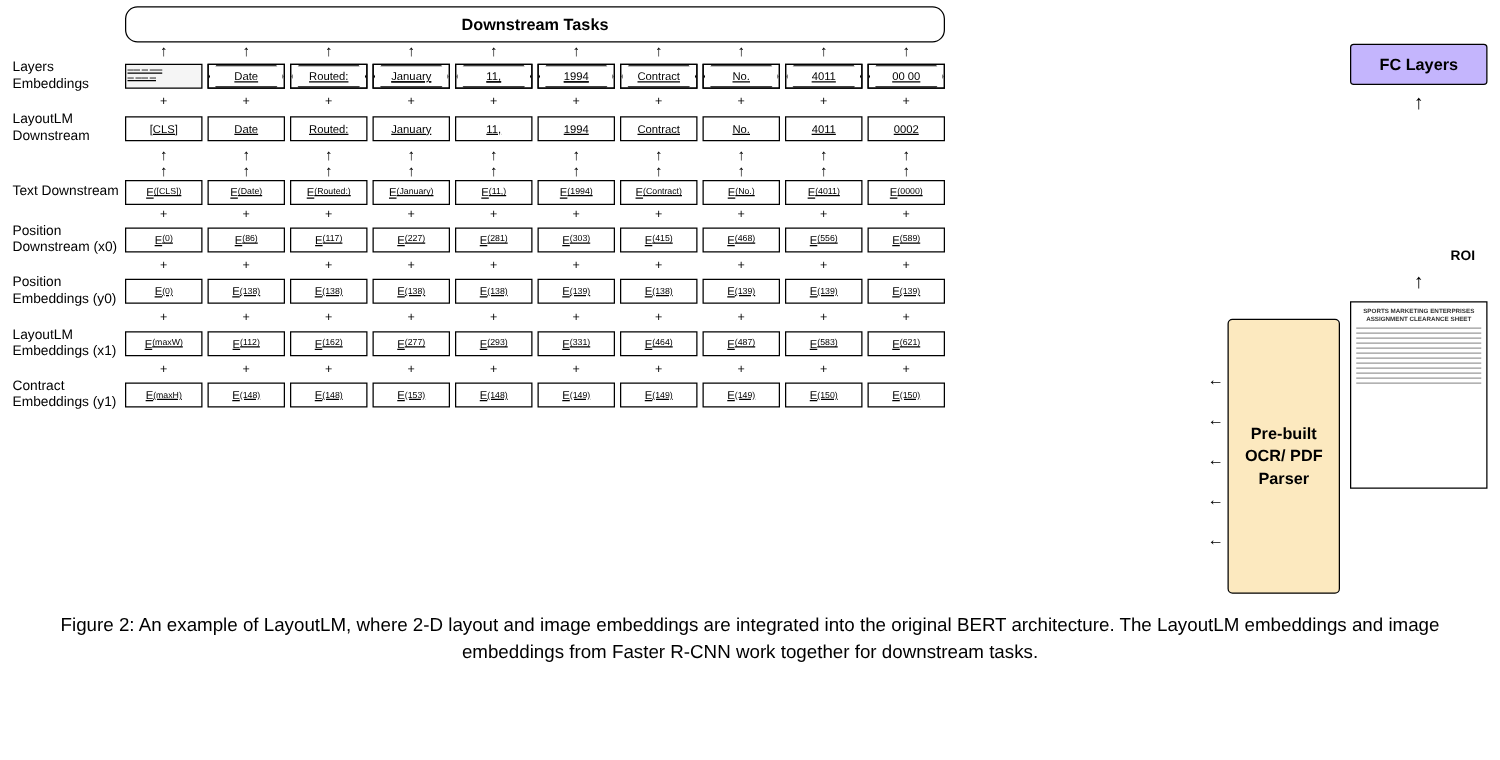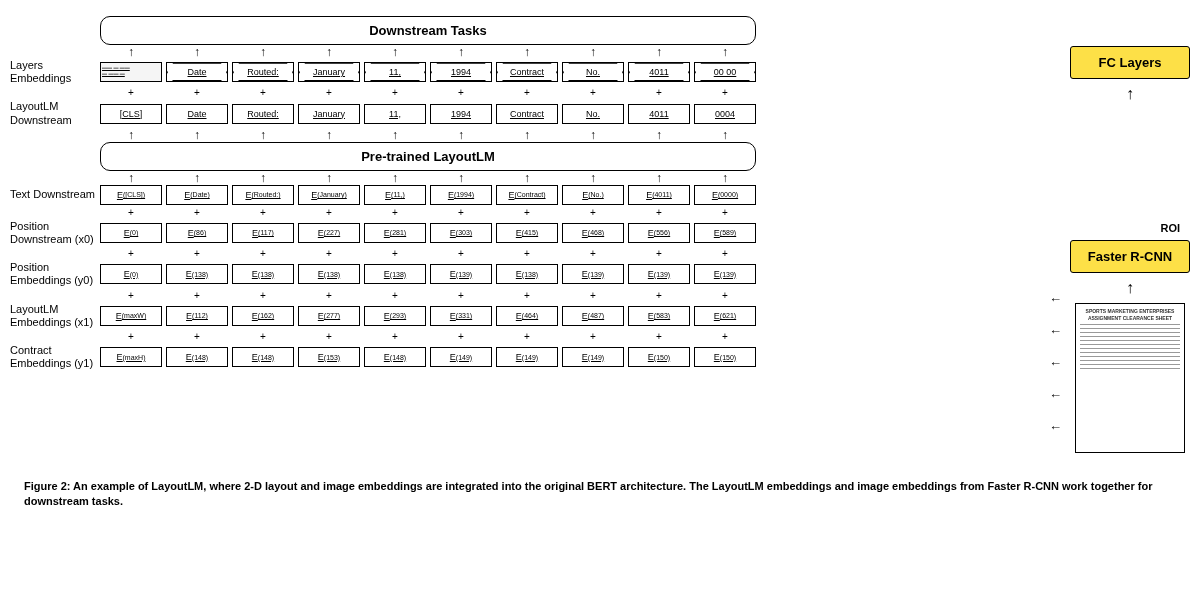--- a/index.html
+++ b/index.html
@@ -1,18 +1,18 @@
 <!DOCTYPE html>
 <html><head>
 <meta charset="utf-8">
 <style>
 * { margin: 0; padding: 0; box-sizing: border-box; }
 body { font-family: Arial, sans-serif; background: #fff; width: 1200px; height: 608px; position: relative; }
 
-.container { display: flex; padding: 16px 10px; gap: 8px; }
+.container { display: flex; padding: 5px 10px; gap: 8px; }
 
 .main-area { flex: 1; }
 
 .row-label {
   font-size: 11px;
   font-weight: 500;
   width: 90px;
   text-align: left;
   line-height: 1.2;
 }
@@ -107,54 +107,55 @@
 }
 
 .side-col {
   display: flex;
   flex-direction: column;
   align-items: center;
   gap: 6px;
 }
 
 .fc-box, .rcnn-box {
-  background: #fde047;
+  background: #c4b5fd;
   border: 1.5px solid #000;
   border-radius: 3px;
   padding: 8px 10px;
   font-weight: bold;
   font-size: 13px;
   text-align: center;
-  width: 120px;
+  width: 110px;
 }
 
 .doc-thumb {
   border: 1.5px solid #000;
   width: 110px;
   height: 150px;
   background: #fff;
   padding: 4px;
   font-size: 4px;
   line-height: 1.3;
   color: #666;
   overflow: hidden;
 }
 
 .doc-thumb .title { text-align: center; font-size: 5px; font-weight: bold; margin-bottom: 3px; color: #333; }
 .doc-thumb .line { border-bottom: 0.5px solid #999; margin: 3px 0; }
 
-.roi-label { font-size: 11px; font-weight: bold; align-self: flex-end; margin-right: 10px; margin-top: 12px; }
+.roi-label { font-size: 11px; font-weight: bold; align-self: flex-end; margin-right: 10px; }
 
 .arrow-up { font-size: 14px; }
 
 .caption {
-  font-weight: bold;
-  font-size: 11px;
+  font-weight: normal;
+  font-size: 15px;
   padding: 10px 24px 0 24px;
   line-height: 1.4;
+  text-align: center;
 }
 
 .underline { text-decoration: underline; }
 
 .img-thumb {
   border: 1px solid #000;
   width: 62px;
   height: 20px;
   background: #f5f5f5;
   font-size: 5px;
@@ -226,38 +227,37 @@
       <div class="token-row">
         <div class="token-box">[CLS]</div>
         <div class="token-box">Date</div>
         <div class="token-box">Routed:</div>
         <div class="token-box">January</div>
         <div class="token-box">11,</div>
         <div class="token-box">1994</div>
         <div class="token-box">Contract</div>
         <div class="token-box">No.</div>
         <div class="token-box">4011</div>
-        <div class="token-box">0004</div>
+        <div class="token-box">0002</div>
       </div>
     </div>
 
     <div class="arrow-row">
       <div class="arrow-cell">↑</div>
         <div class="arrow-cell">↑</div>
         <div class="arrow-cell">↑</div>
         <div class="arrow-cell">↑</div>
         <div class="arrow-cell">↑</div>
         <div class="arrow-cell">↑</div>
         <div class="arrow-cell">↑</div>
         <div class="arrow-cell">↑</div>
         <div class="arrow-cell">↑</div>
         <div class="arrow-cell">↑</div>
     </div>
 
-    <div class="big-box">Pre-trained LayoutLM</div>
 
     <div class="arrow-row">
       <div class="arrow-cell">↑</div>
         <div class="arrow-cell">↑</div>
         <div class="arrow-cell">↑</div>
         <div class="arrow-cell">↑</div>
         <div class="arrow-cell">↑</div>
         <div class="arrow-cell">↑</div>
         <div class="arrow-cell">↑</div>
         <div class="arrow-cell">↑</div>
@@ -396,28 +396,28 @@
   </div>
 
   <div class="hflex" style="margin-top:250px;">
     <div class="ocr-arrows">
       <div class="harrow">←</div>
         <div class="harrow">←</div>
         <div class="harrow">←</div>
         <div class="harrow">←</div>
         <div class="harrow">←</div>
     </div>
+    <div class="side-ocr" style="height:220px;">Pre-built OCR/ PDF Parser</div>
   </div>
 
   <div class="side-col" style="margin-top:30px;">
     <div class="fc-box">FC Layers</div>
     <div class="arrow-up" style="font-size:16px;">↑</div>
     <div style="height:95px;"></div>
     <div class="roi-label">ROI</div>
-    <div class="rcnn-box">Faster R-CNN</div>
     <div class="arrow-up" style="font-size:16px;">↑</div>
     <div class="doc-thumb">
       <div class="title">SPORTS MARKETING ENTERPRISES<br>ASSIGNMENT CLEARANCE SHEET</div>
       <div class="line"></div>
         <div class="line"></div>
         <div class="line"></div>
       <div class="line"></div>
         <div class="line"></div>
         <div class="line"></div>
       <div class="line"></div>

